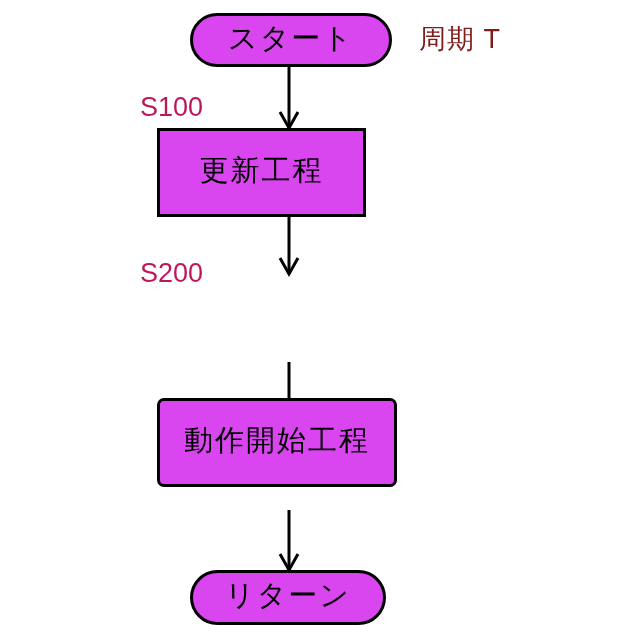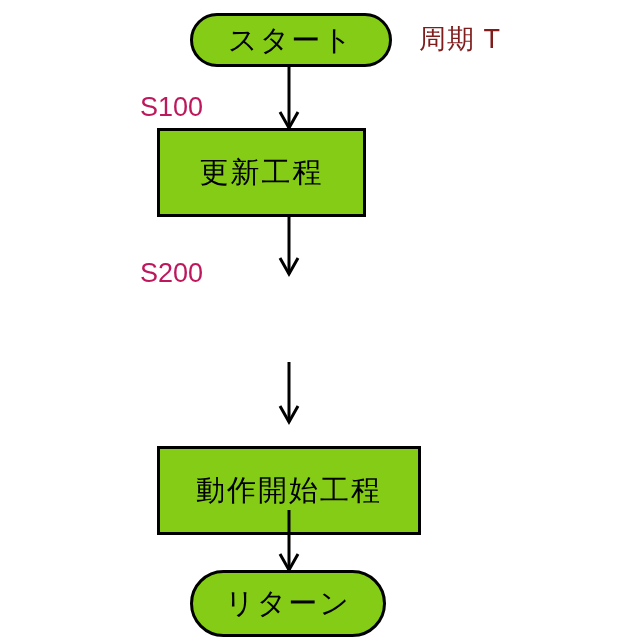--- a/index.html
+++ b/index.html
@@ -16,24 +16,25 @@
     position: relative;
     width: 640px;
     height: 640px;
     background: #ffffff;
     overflow: hidden;
   }
   .node {
     position: absolute;
     box-sizing: border-box;
     border: 3px solid #000000;
-    background: #84cc16;
+    background: #d946ef;
     display: flex;
     align-items: center;
     justify-content: center;
+    font-family: Liberation Mono, monospace;
   }
   .terminator {
     border-radius: 999px;
     border-width: 3px;
   }
   .process {
     border-radius: 0;
   }
   .node-label {
     font-size: 29px;
@@ -102,26 +103,26 @@
 
   <div class="step-tag" style="left:140px; top:260px;">S200</div>
 
 
   <svg class="connector" style="left:0px; top:362px; width:640px; height:62px;" viewBox="0 0 640 62">
     <line x1="289" y1="0" x2="289" y2="60"></line>
     <polyline points="280,44 289,60 298,44"></polyline>
   </svg>
 
 
-  <div class="node process" style="left:157px; top:446px; width:264px; height:89px;">
+  <div class="node process" style="left:157px; top:398px; width:240px; height:89px;border-radius:7px;">
     <span class="node-label">動作開始工程</span>
   </div>
 
   <svg class="connector" style="left:0px; top:510px; width:640px; height:62px;" viewBox="0 0 640 62">
     <line x1="289" y1="0" x2="289" y2="60"></line>
     <polyline points="280,44 289,60 298,44"></polyline>
   </svg>
 
-  <div class="node terminator" style="left:190px; top:570px; width:196px; height:67px;">
+  <div class="node terminator" style="left:190px; top:570px; width:196px; height:55px;">
     <span class="node-label">リターン</span>
   </div>
 
 </div>
 
 </body></html>

